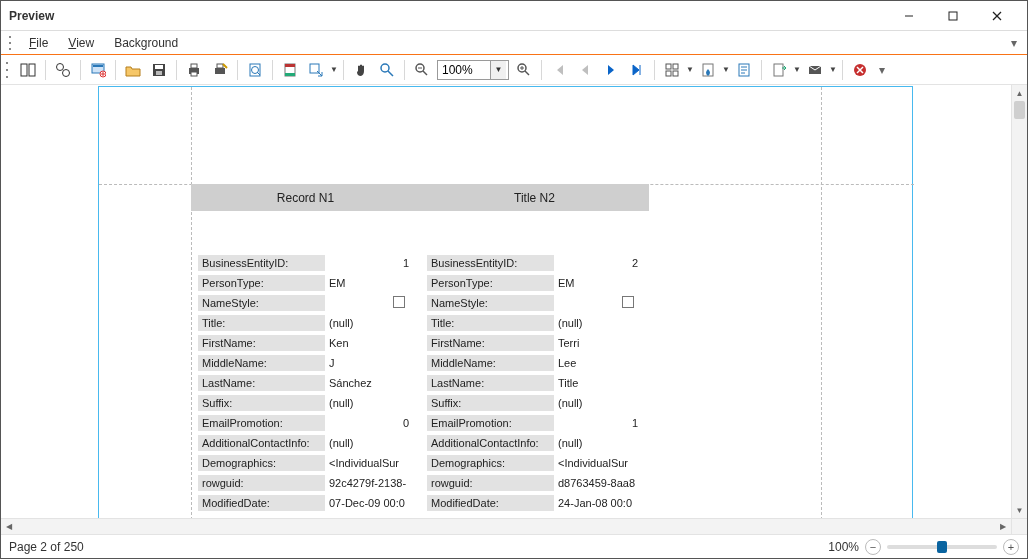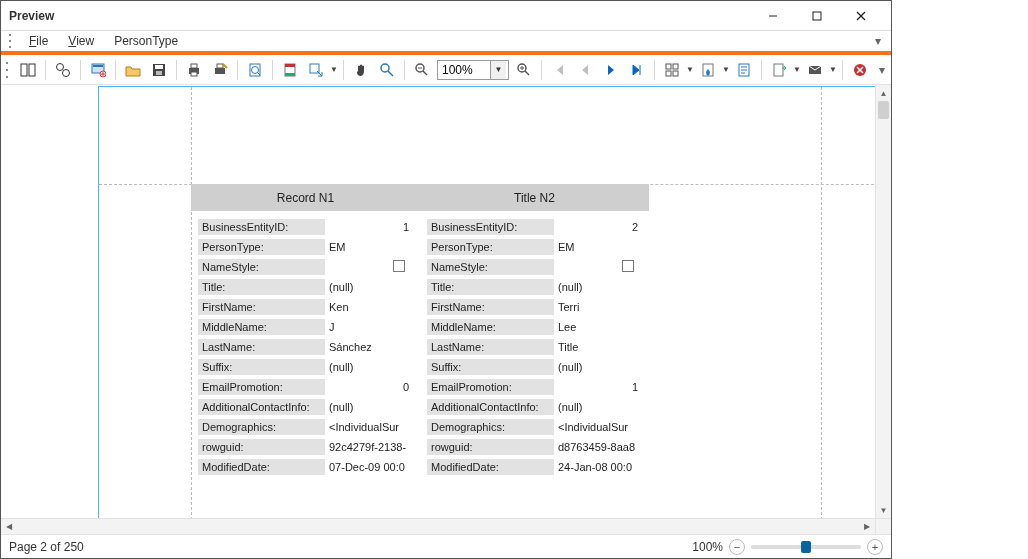--- a/index.html
+++ b/index.html
@@ -1,23 +1,23 @@
 <!DOCTYPE html>
 <html><head>
 <meta charset="utf-8">
 <style>
   * { box-sizing: border-box; }
   html, body { margin:0; padding:0; font-family: "Segoe UI", Tahoma, sans-serif; font-size:12px; color:#333; background:#fff; height:100%; overflow:hidden;}
-  .window { width:892px; height:559px; border:1px solid #555; display:flex; flex-direction:column; background:#fff;}
+  .window { width:1028px; height:559px; border:1px solid #555; display:flex; flex-direction:column; background:#fff;}
   .titlebar { height:30px; background:#fff; display:flex; align-items:center; padding:0 8px; border-bottom:1px solid #ddd;}
   .titlebar .title { font-weight:600; font-size:12px; flex:1;}
   .win-btns { display:flex; gap:0;}
   .win-btn { width:44px; height:28px; display:flex; align-items:center; justify-content:center; cursor:default;}
   .win-btn svg { width:10px; height:10px; }
-  .menubar { height:24px; display:flex; align-items:center; padding:0 4px; gap:0; border-bottom:4px solid #f97316;}
+  .menubar { height:24px; display:flex; align-items:center; padding:0 4px; gap:0; border-bottom:1px solid #f97316;}
   .menubar .grip { width:6px; height:14px; margin:0 4px; display:flex; flex-direction:column; justify-content:space-between;}
   .menubar .grip span{width:2px;height:2px;background:#888;}
   .menu-item { padding:3px 10px; cursor:default;}
   .menu-item .ul { text-decoration:underline;}
   .menubar .overflow { margin-left:auto; padding:0 6px; color:#666;}
   .toolbar { height:30px; display:flex; align-items:center; padding:0 2px; border-bottom:1px solid #e3e3e3; gap:0;}
   .toolbar .grip { width:6px; height:16px; margin:0 3px; display:flex; flex-direction:column; justify-content:space-between;}
   .toolbar .grip span{width:2px;height:2px;background:#888;}
   .tbtn { width:24px; height:24px; display:flex; align-items:center; justify-content:center; margin:0 1px; border:1px solid transparent; border-radius:2px; cursor:default;}
   .tsep { width:1px; height:20px; background:#d8d8d8; margin:0 4px;}
@@ -28,21 +28,21 @@
   .toolbar .overflow { margin-left:2px; padding:0 4px; color:#666;}
   .workspace { flex:1; display:flex; position:relative; overflow:hidden;}
   .canvas { flex:1; overflow:auto; background:#fff; position:relative;}
   .scroll-inner { position:relative; width:1008px; height:470px;padding-left:44px;}
   .page { position:absolute; left:97px; top:1px; width:815px; height:498px; border:1px solid #48b9ef; background:#fff;}
   .page .dashed-line { position:absolute; border-top:1px dashed #bbb; }
   .page .dashed-v { position:absolute; border-left:1px dashed #bbb; }
   .records { position:absolute; display:flex; }
   .record { width:229px;}
   .rec-header { height:27px; background:#cfcfcf; display:flex; align-items:center; justify-content:center; font-size:12px; font-weight:normal; color:#222;}
-  .rec-body { padding:6px 7px 0 7px;}
+  .rec-body { padding:6px 7px 0 7px;margin-top:36px;}
   .field-row { display:flex; align-items:center; height:20px; }
   .field-label { width:127px; height:16px; background:#e2e2e2; padding:1px 4px; font-size:11px; color:#222; display:flex; align-items:center;}
   .field-val { flex:1; padding:1px 4px; font-size:11px; color:#222; text-align:left; white-space:nowrap; overflow:hidden;}
   .field-val.right { text-align:right; padding-right:4px;}
   .chk { width:12px;height:12px;border:1px solid #777; display:inline-block; margin-left:auto; margin-right:4px;}
   .vscroll { width:16px; background:#f3f3f3; border-left:1px solid #e3e3e3; display:flex; flex-direction:column; align-items:center;}
   .vscroll .arrow { width:16px; height:16px; display:flex; align-items:center; justify-content:center; color:#666; font-size:8px;}
   .vscroll .track { flex:1; width:16px; position:relative;}
   .vscroll .thumb { position:absolute; top:0; left:2px; width:11px; height:18px; background:#cfcfcf; border-radius:2px;}
   .hscroll { height:16px; background:#f3f3f3; border-top:1px solid #e3e3e3; display:flex; align-items:center;}
@@ -86,21 +86,21 @@
   </div>
 
   <div class="menubar">
     <div class="grip">
         <span></span>
         <span></span>
         <span></span>
       </div>
     <div class="menu-item"><span class="ul">F</span><span>ile</span></div>
     <div class="menu-item"><span class="ul">V</span><span>iew</span></div>
-    <div class="menu-item"><span>PersonType</span></div>
+    <div class="menu-item"><span>Background</span></div>
     <div class="overflow">▾</div>
   </div>
 
   <div class="toolbar">
     <div class="grip">
         <span></span>
         <span></span>
         <span></span>
       </div>
     <div class="tbtn">

